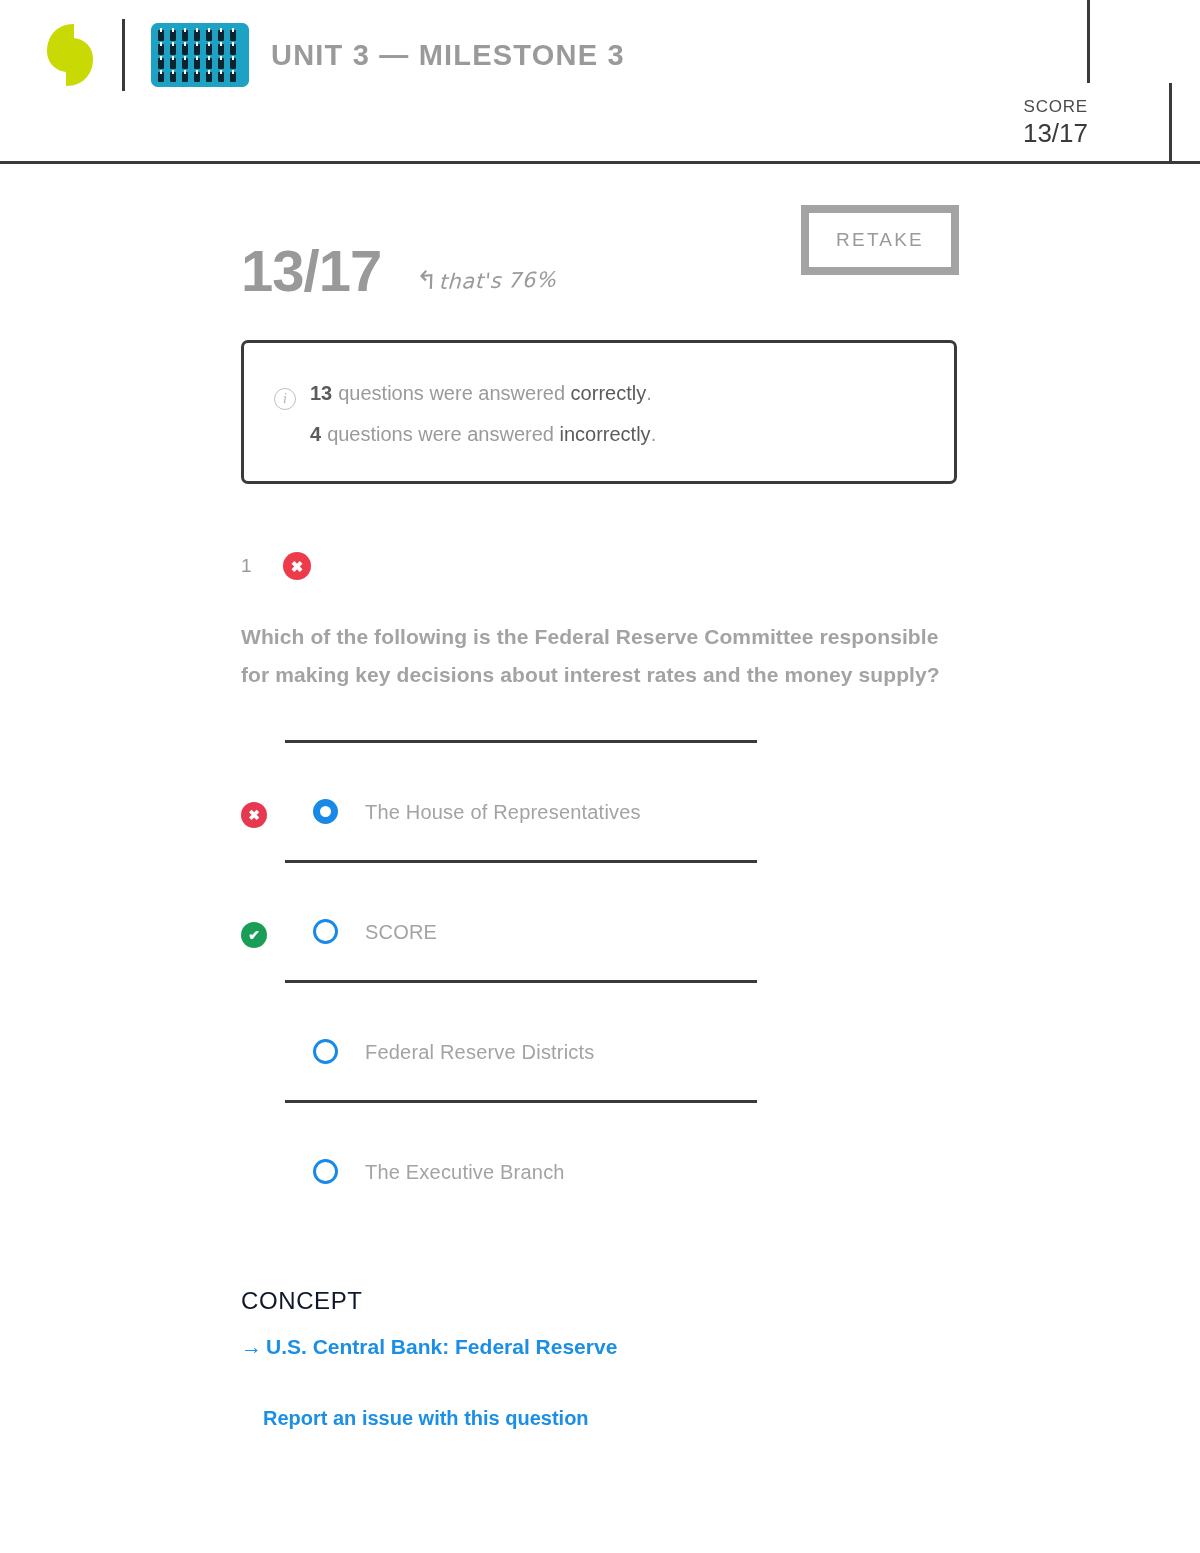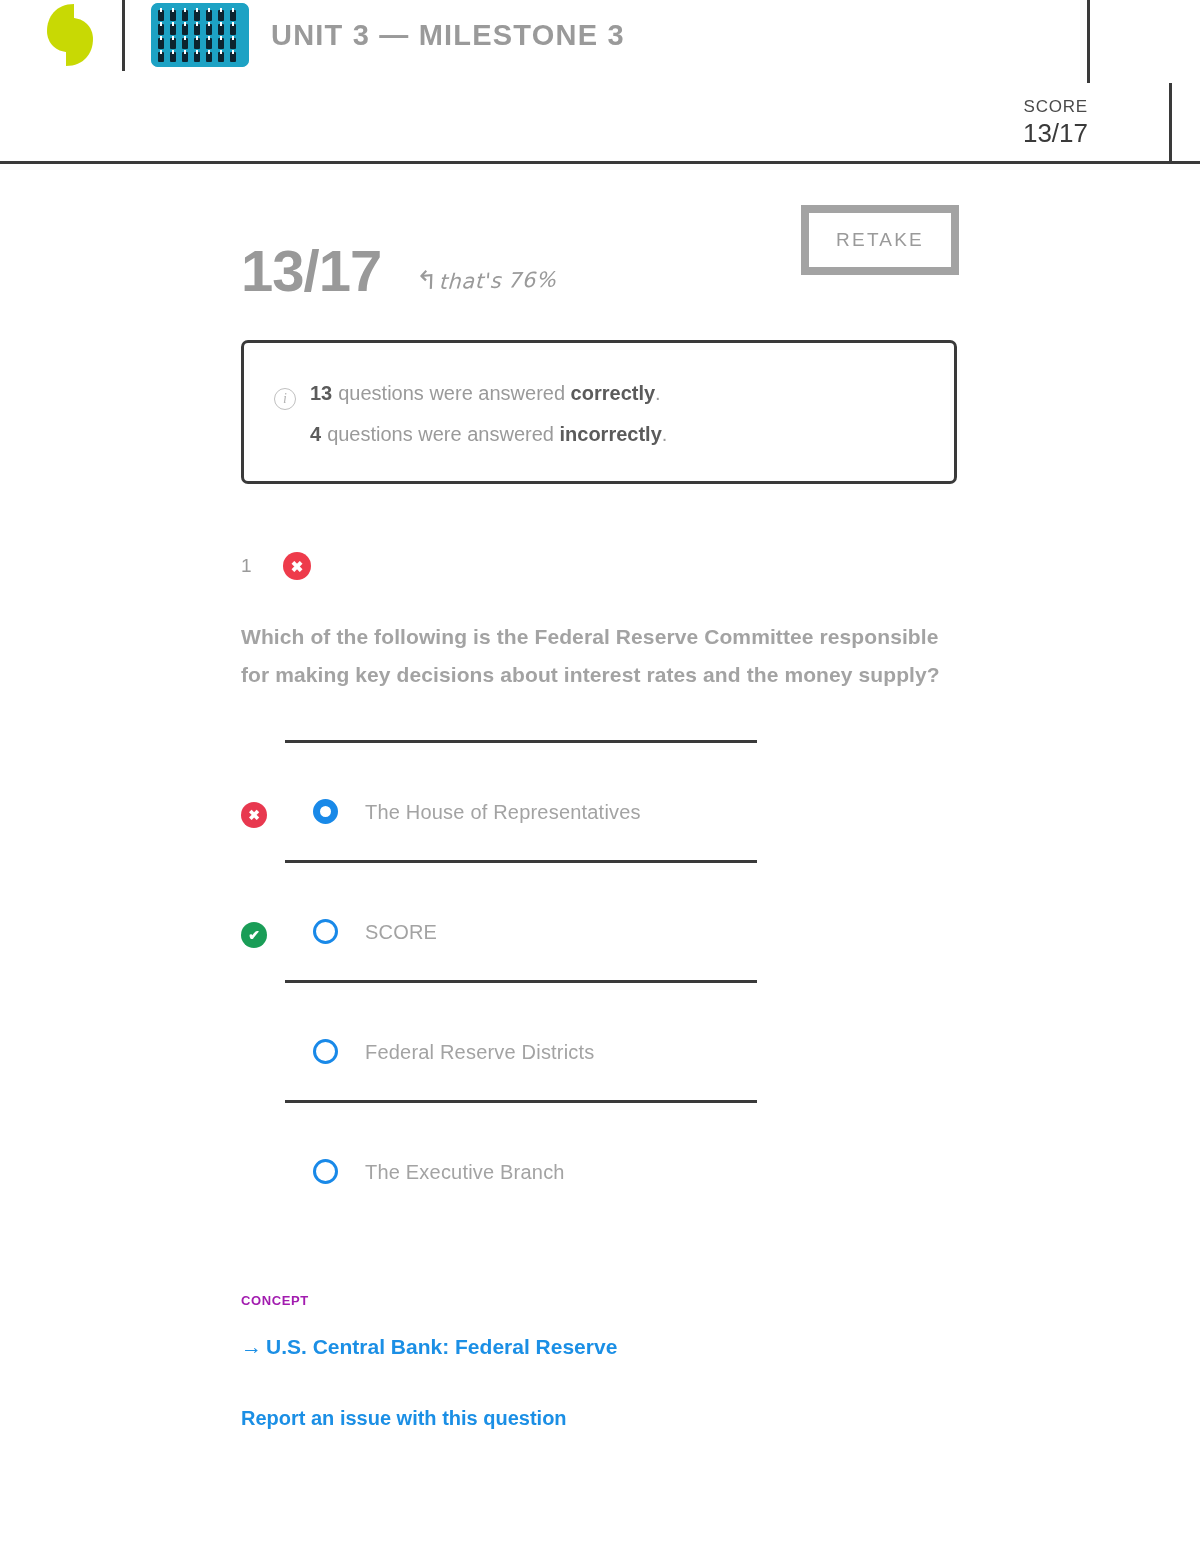--- a/index.html
+++ b/index.html
@@ -24,21 +24,21 @@
   .header {
     position: relative;
     width: 1200px;
     height: 164px;
     border-bottom: 3px solid #3a3a3a;
   }
 
   .header-left {
     position: absolute;
     left: 44px;
-    top: 0;
+    top: 20px;
     display: flex;
     align-items: center;
     height: 70px;
   }
 
   .brand-logo {
     width: 52px;
     height: 66px;
     display: block;
   }
@@ -199,21 +199,21 @@
     font-family: "Liberation Serif", serif;
     line-height: 19px;
     text-align: center;
     font-style: italic;
     margin-right: 14px;
     position: relative;
     top: 3px;
   }
   .info-icon.blank { border-color: transparent; }
 
-  .info-line b { color: #5b5b5b; font-weight: bold; }
+  .info-line b { color: #5b5b5b; font-weight: normal; }
   .info-line .num { color: #5b5b5b; font-weight: bold; margin-right: 6px; }
 
   
   .question-block { margin-top: 66px; }
 
   .q-head {
     display: flex;
     align-items: center;
     height: 32px;
   }
@@ -302,24 +302,24 @@
     line-height: 30px;
     letter-spacing: 0.2px;
     white-space: nowrap;
     margin-top: 11px;
   }
 
   
   .concept-block { margin-top: 66px; }
 
   .concept-label {
-    font-size: 13px;
+    font-size: 24px;
     letter-spacing: 0.6px;
-    color: #a21caf;
-    font-weight: bold;
+    color: #0f172a;
+    font-weight: normal;
     line-height: 30px;
   }
 
   .concept-link {
     display: block;
     margin-top: 16px;
     font-size: 21px;
     font-weight: bold;
     color: #1b8fe5;
     text-decoration: none;
@@ -328,20 +328,21 @@
   .concept-link .arrow { font-weight: normal; margin-right: 4px; }
 
   .report-link {
     display: block;
     margin-top: 42px;
     font-size: 20px;
     font-weight: bold;
     color: #1b8fe5;
     text-decoration: none;
     line-height: 28px;
+    margin-left: 22px;
   }
 </style>
 </head>
 <body>
 
 <div class="page">
 
   <div class="header">
 
     <div class="header-left">

